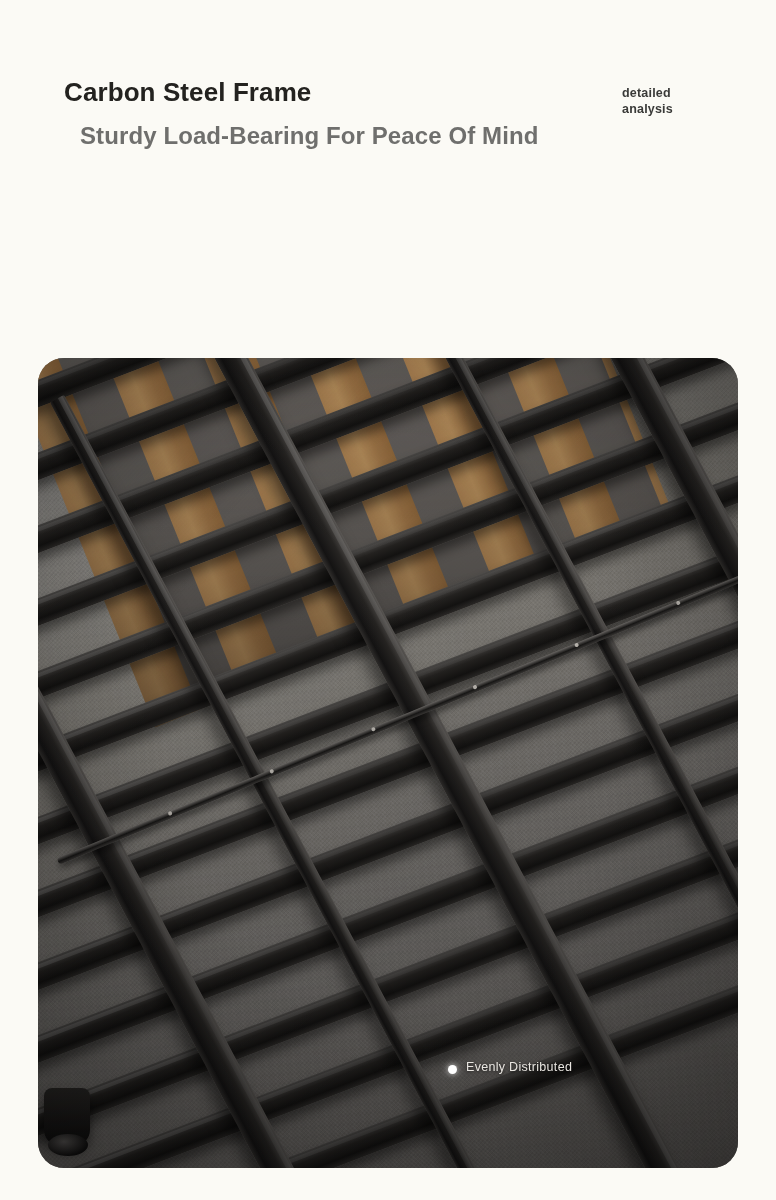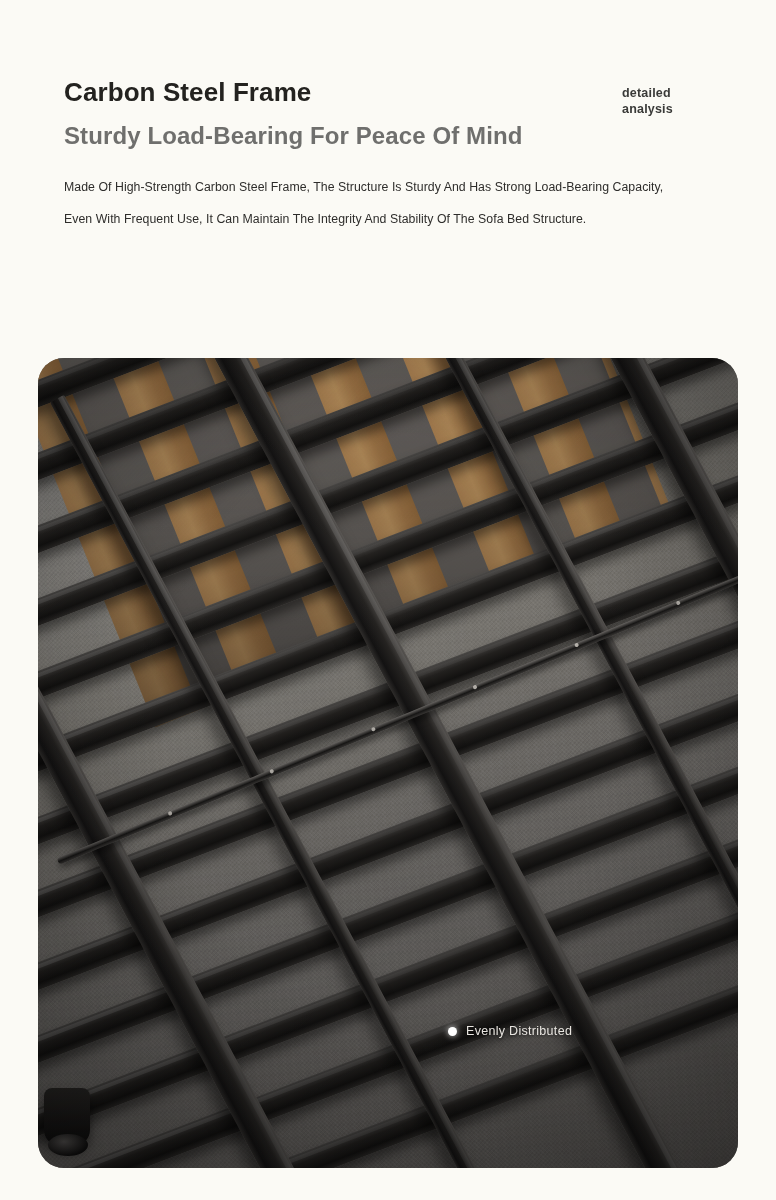--- a/index.html
+++ b/index.html
@@ -48,21 +48,21 @@
     color: #23221f;
     letter-spacing: .1px;
     margin: 16px 0 12px 0;
     line-height: 1.15;
   }
   .title-sub {
     font-size: 24px;
     font-weight: bold;
     color: #6f6f6d;
     line-height: 1.33;
-    margin: 0 0 20px 0;
+    margin: 0 0 20px 16px;
     max-width: 470px;
     letter-spacing: .1px;
   }
   .desc {
     font-size: 12.3px;
     color: #2e2d2b;
     line-height: 2.6;
     max-width: 690px;
     letter-spacing: .05px;
   }
@@ -215,23 +215,23 @@
     background:
       radial-gradient(ellipse at 50% 45%, rgba(0,0,0,0) 45%, rgba(0,0,0,0.30) 100%),
       linear-gradient(180deg, rgba(0,0,0,0.12) 0%, rgba(0,0,0,0) 25%, rgba(0,0,0,0.25) 100%);
     pointer-events: none;
   }
 
   
   .caption {
     position: absolute;
     left: 410px;
-    top: 666px;
+    top: 702px;
     display: flex;
-    align-items: center;
+    align-items: flex-end;
     gap: 9px;
     color: #e9e6e1;
     font-size: 12.5px;
     letter-spacing: .3px;
     text-shadow: 0 1px 3px rgba(0,0,0,.6);
   }
   .caption-dot {
     width: 9px;
     height: 9px;
     border-radius: 50%;
@@ -268,24 +268,20 @@
 
   <div class="header">
     <div class="eyebrow">
       <span>detailed</span><br>
       <span>analysis</span>
     </div>
 
     <h1 class="title-main">Carbon Steel Frame</h1>
     <h2 class="title-sub">Sturdy Load-Bearing For Peace Of Mind</h2>
 
-    <div class="desc">
-      <span class="desc-line">Made Of High-Strength Carbon Steel Frame, The Structure Is Sturdy And Has Strong Load-Bearing Capacity,</span>
-      <span class="desc-line">Even With Frequent Use, It Can Maintain The Integrity And Stability Of The Sofa Bed Structure.</span>
-    </div>
   </div>
 
   <div class="photo-wrap">
     <div class="photo">
       <div class="carpet-tex"></div>
 
       <div class="wood-zone">
         <div class="wood-shade"></div>
       </div>
 

